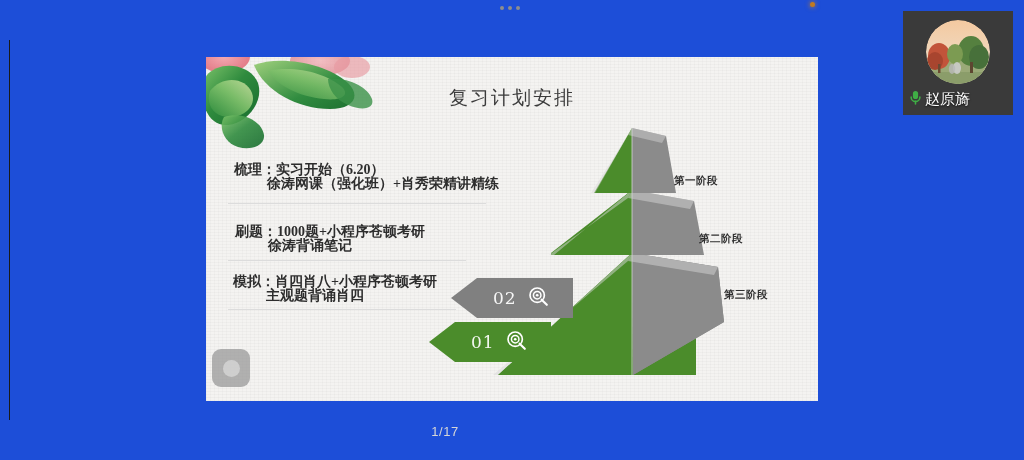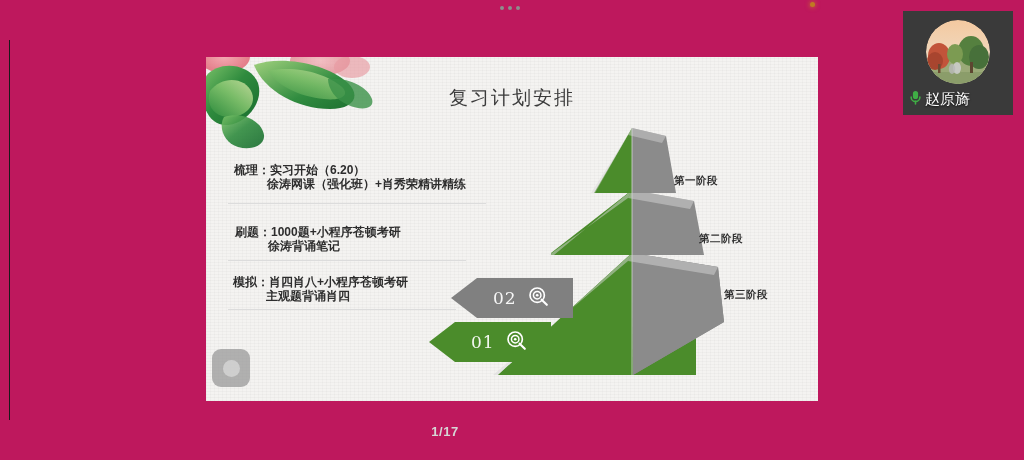--- a/index.html
+++ b/index.html
@@ -5,21 +5,21 @@
   * { box-sizing: border-box; margin: 0; padding: 0; }
   html, body {
     width: 1024px; height: 460px;
     background: #000;
     font-family: "Liberation Sans", "DejaVu Sans", sans-serif;
     overflow: hidden;
   }
   #app {
     position: relative;
     width: 1024px; height: 460px;
-    background: #be185d;
+    background: #1d4ed8;
   }
 
   
   .left-edge {
     position: absolute; left: 9px; top: 40px;
     width: 1px; height: 380px;
     background: #1a1a1a;
   }
 
   
@@ -64,22 +64,22 @@
   .slide-title {
     position: absolute; left: 0; top: 28px; width: 612px;
     text-align: center;
     font-size: 19px; color: #3b3b3b; letter-spacing: 2px;
     font-family: "DejaVu Sans", "Liberation Sans", sans-serif;
   }
 
   
   .txtblock { position: absolute; color: #2d2d2d; font-weight: bold; }
   .txtblock .ln {
-    font-size: 12px; line-height: 14px; white-space: nowrap;
-    font-family: Liberation Sans, sans-serif;
+    font-size: 14px; line-height: 14px; white-space: nowrap;
+    font-family: Liberation Serif, serif;
   }
   .txtblock .ln.indent { padding-left: 33px; }
   .sep {
     position: absolute; height: 1px; background: #dcdcdc;
   }
 
   #tb1 { left: 28px; top: 106px; }
   #tb2 { left: 29px; top: 168px; }
   #tb3 { left: 27px; top: 218px; }
   #sep1 { left: 22px; top: 146px; width: 258px; }
@@ -124,21 +124,20 @@
   .pointer-tool .dot {
     width: 17px; height: 17px; border-radius: 50%;
     background: rgba(215,215,215,.78);
   }
 
   
   .page-indicator {
     position: absolute; left: 0; top: 424px; width: 890px;
     text-align: center; color: #d6d6d6; font-size: 13px;
     letter-spacing: .5px;
-    font-weight: bold;
   }
 
   
   .tile {
     position: absolute; left: 903px; top: 11px;
     width: 110px; height: 104px;
     background: #3a3a3a;
   }
   .tile .avatar {
     position: absolute; left: 23px; top: 9px;

